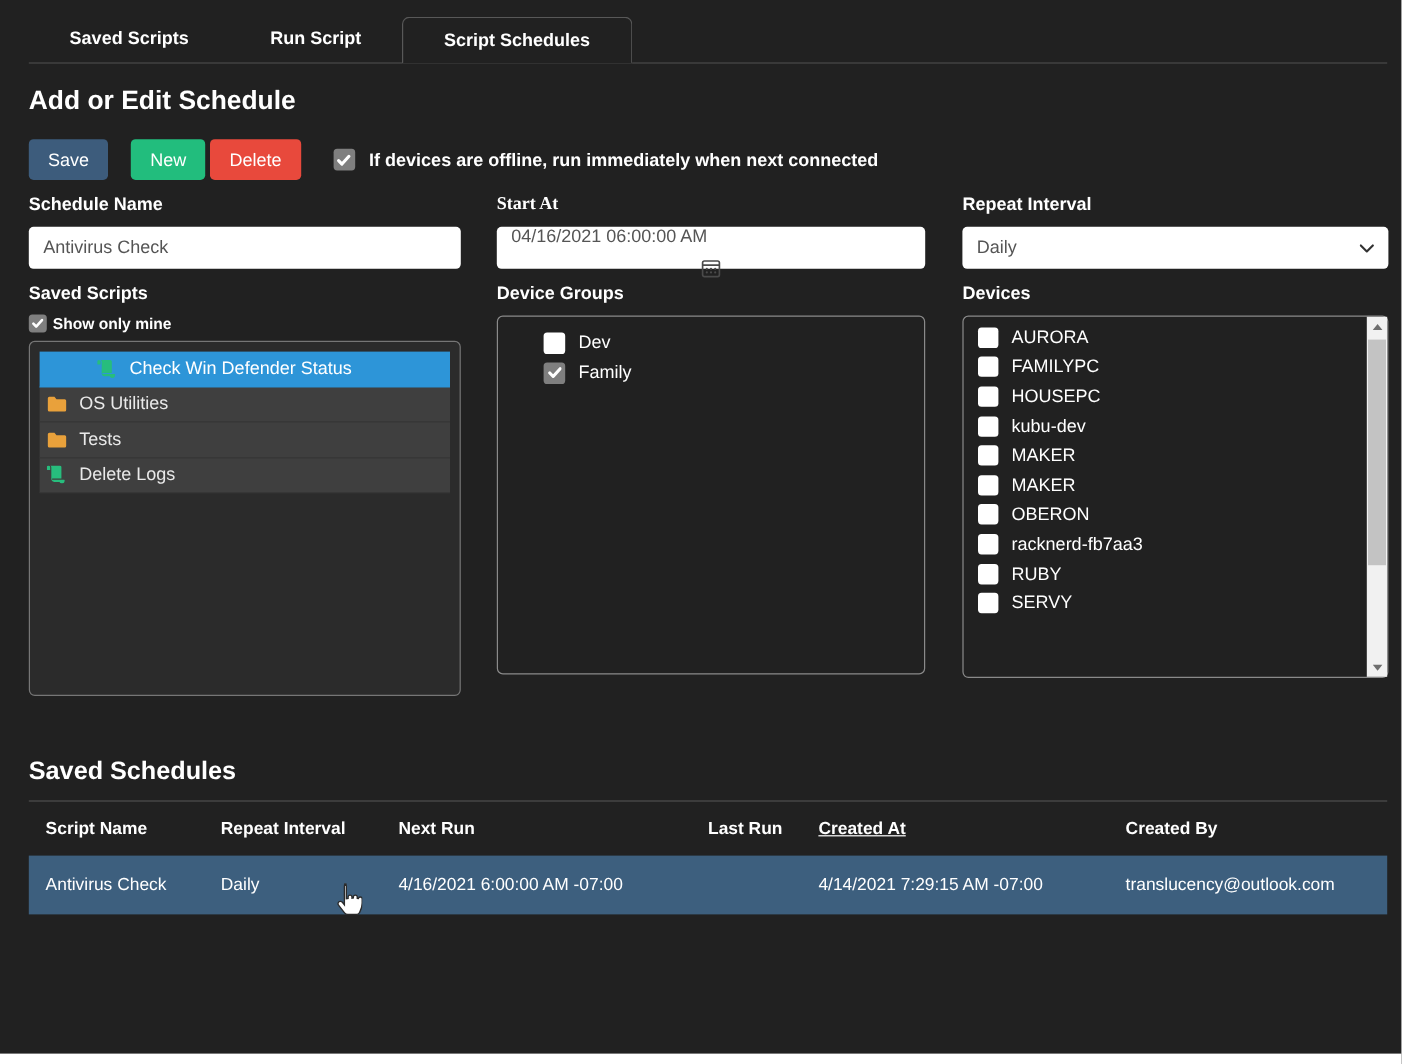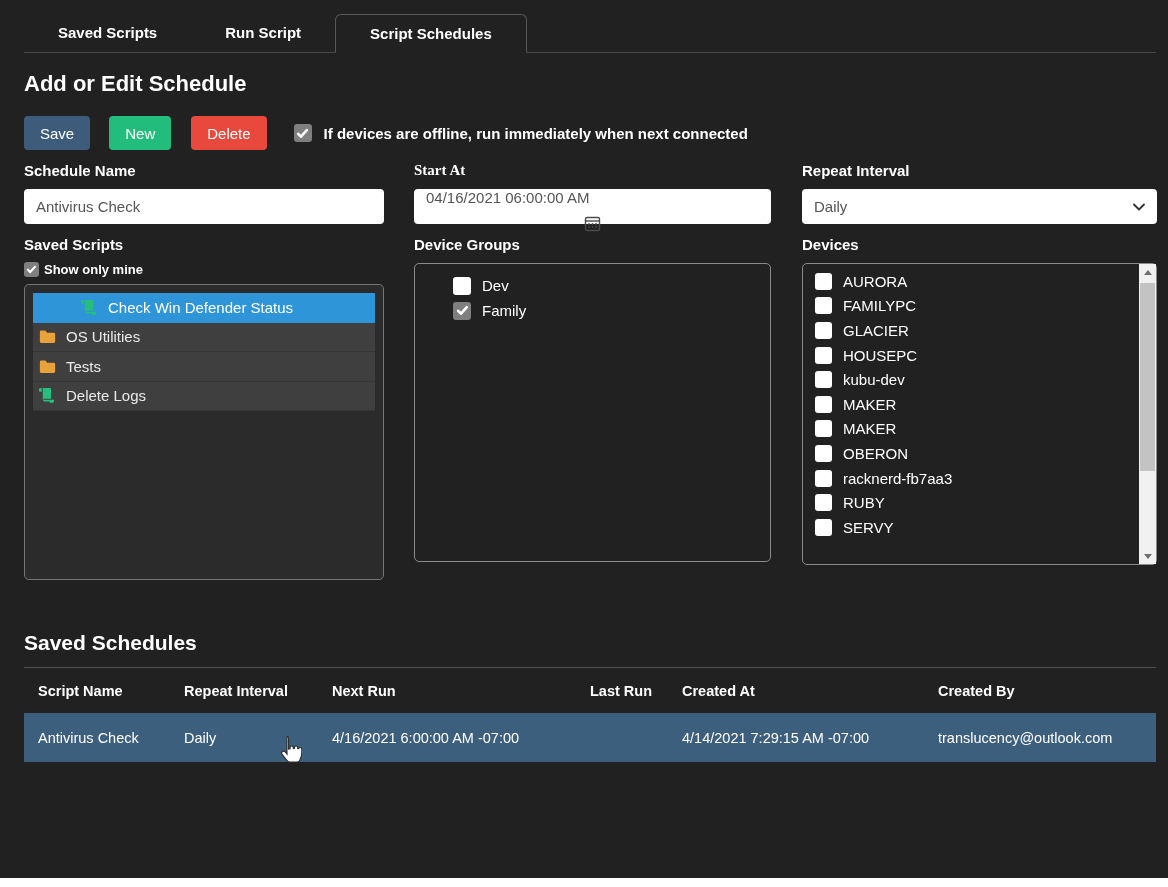--- a/index.html
+++ b/index.html
@@ -17,21 +17,21 @@
 
   
   .page-title { position:absolute; left:24px; top:71px; color:#fff; font-size:22px; font-weight:600; }
   .schedules-title { position:absolute; left:24px; top:631px; color:#fff; font-size:21px; font-weight:600; }
 
   
   .toolbar { position:absolute; left:24px; top:116px; height:34px; display:flex; align-items:center; }
   .btn { height:34px; padding:0 16px; border:none; border-radius:4px; color:#fff; font-size:15px;
          font-weight:400; font-family:inherit; cursor:pointer; }
   .btn-save { background:var(--c-save,#3d5c7c); margin-right:19px; }
-  .btn-new { background:var(--c-new,#22bd7d); margin-right:20px; }
+  .btn-new { background:var(--c-new,#22bd7d); margin-right:4px; }
   .btn-delete { background:var(--c-delete,#e8493c); }
   .offline-group { display:flex; align-items:center; margin-left:27px; }
   .offline-group .lbl { color:#fff; font-size:15px; font-weight:600; margin-left:12px; }
 
   
   .cb { display:inline-flex; align-items:center; justify-content:center; background:#fff;
         border-radius:3px; flex:none; cursor:pointer; }
   .cb.checked { background:#7f7f7f; }
   .cb svg { width:72%; height:72%; }
 
@@ -222,24 +222,20 @@
           <div class="check-row">
             <span class="cb" style="height: 17px; width: 17px;"></span>
             <span class="lbl">AURORA</span>
           </div>
           <div class="check-row">
             <span class="cb" style="height: 17px; width: 17px;"></span>
             <span class="lbl">FAMILYPC</span>
           </div>
           <div class="check-row">
             <span class="cb" style="height: 17px; width: 17px;"></span>
-            <span class="lbl">GLACIER</span>
-          </div>
-          <div class="check-row">
-            <span class="cb" style="height: 17px; width: 17px;"></span>
             <span class="lbl">HOUSEPC</span>
           </div>
           <div class="check-row">
             <span class="cb" style="height: 17px; width: 17px;"></span>
             <span class="lbl">kubu-dev</span>
           </div>
           <div class="check-row">
             <span class="cb" style="height: 17px; width: 17px;"></span>
             <span class="lbl">MAKER</span>
           </div>
@@ -276,21 +272,21 @@
     </div>
 
     <div class="schedules-title">Saved Schedules</div>
     <div class="schedules-rule"></div>
     <div class="sched-table">
       <div class="t-row t-head" id="table-head">
           <div class="t-cell" style="width: 146px;">Script Name</div>
           <div class="t-cell" style="width: 148px;">Repeat Interval</div>
           <div class="t-cell" style="width: 258px;">Next Run</div>
           <div class="t-cell" style="width: 92px;">Last Run</div>
-          <div class="t-cell" style="width: 256px;">Created At</div>
+          <div class="t-cell" style="width: 256px; text-decoration: underline;">Created At</div>
           <div class="t-cell" style="width: 218px;">Created By</div>
         </div>
       <div id="table-body">
           <div class="t-row t-body-row">
             <div class="t-cell" style="width: 146px;">Antivirus Check</div>
             <div class="t-cell" style="width: 148px;">Daily</div>
             <div class="t-cell" style="width: 258px;">4/16/2021 6:00:00 AM -07:00</div>
             <div class="t-cell" style="width: 92px;"></div>
             <div class="t-cell" style="width: 256px;">4/14/2021 7:29:15 AM -07:00</div>
             <div class="t-cell" style="width: 218px;">translucency@outlook.com</div>

